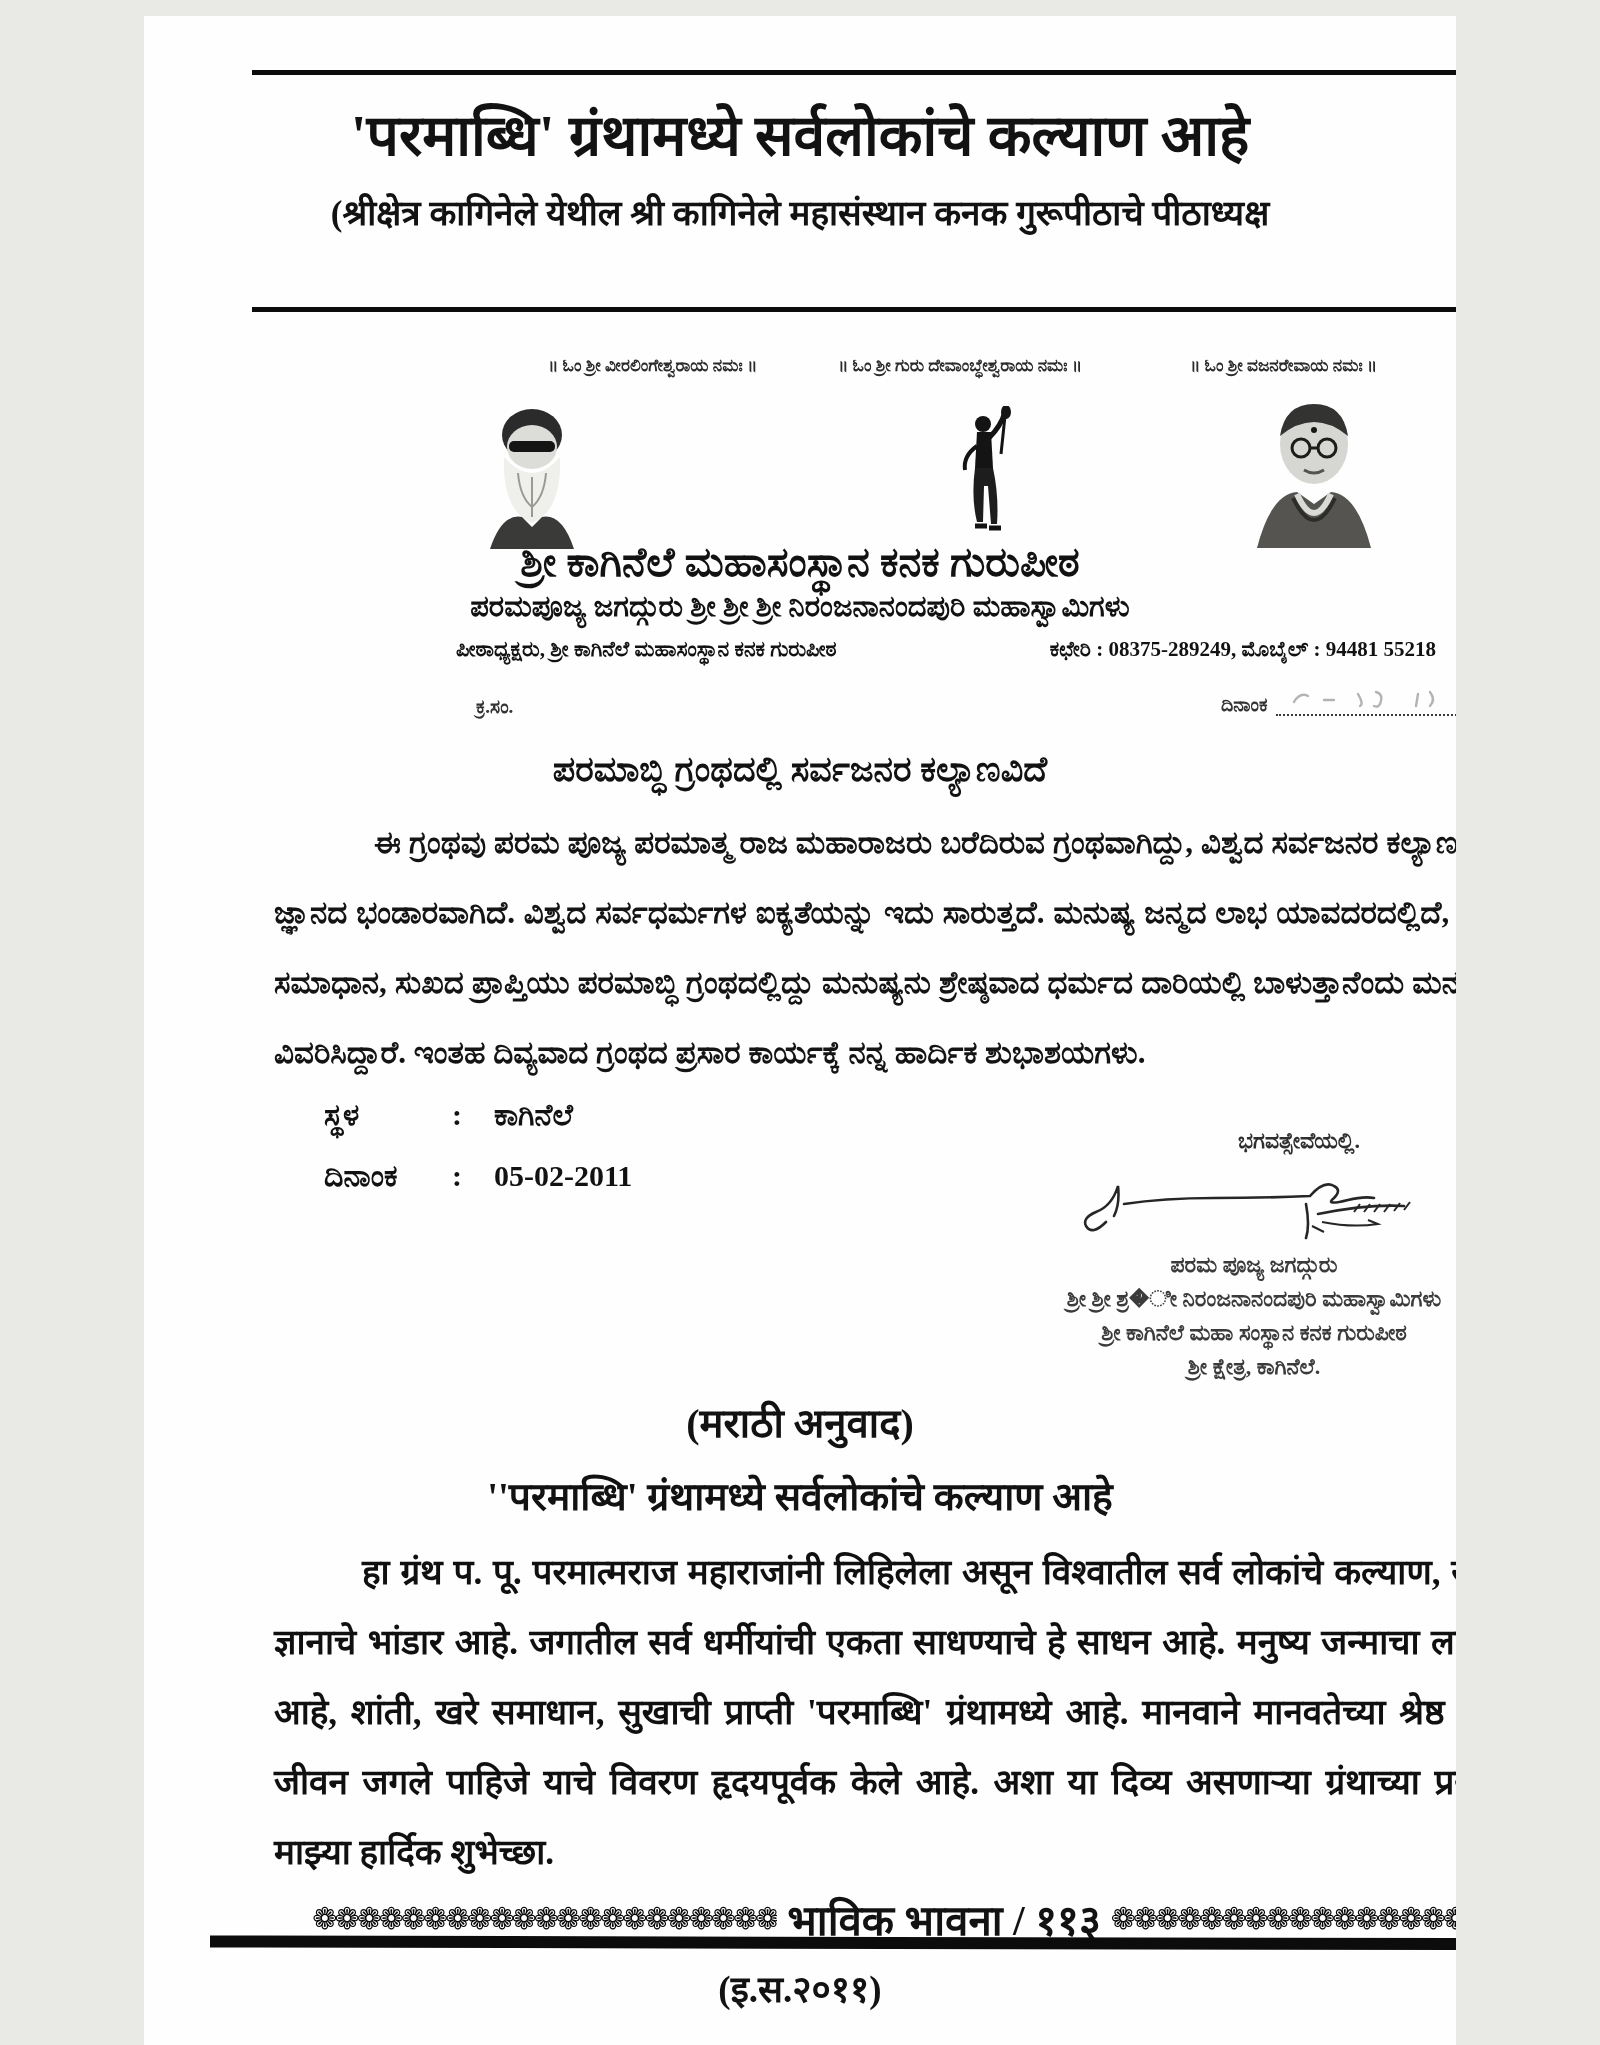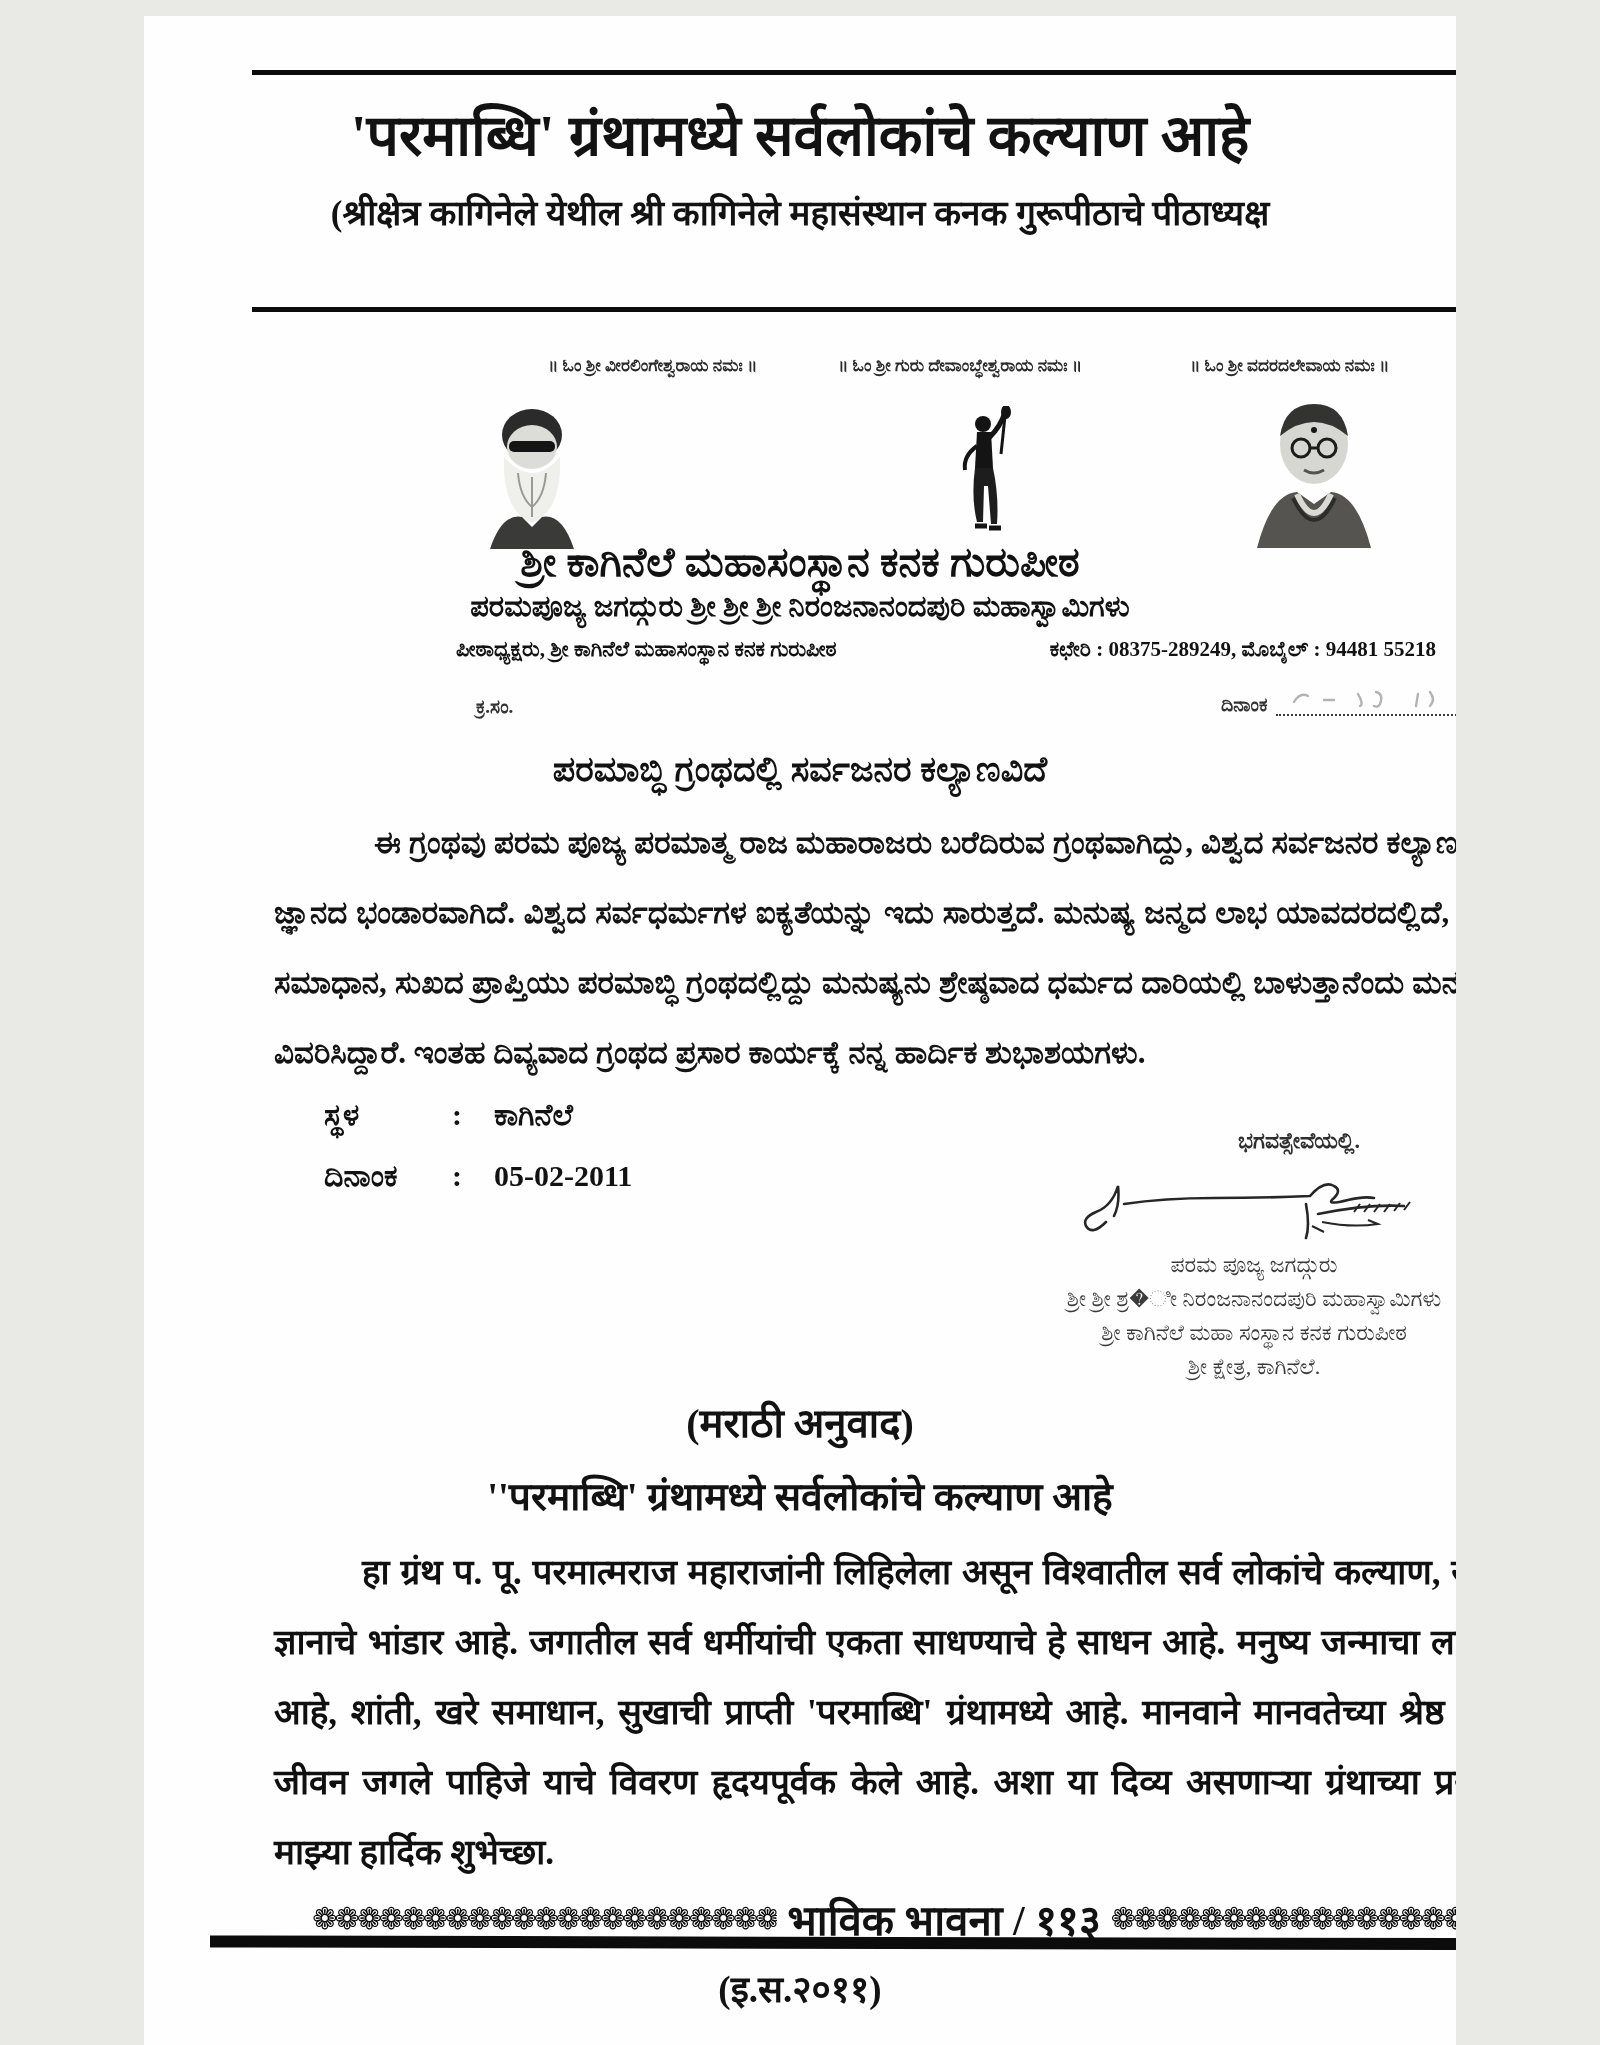--- a/index.html
+++ b/index.html
@@ -48,21 +48,21 @@
   .pd-block{position:absolute;left:180px;top:1082px;font-size:30px;font-weight:bold;}
   .pd-row{display:flex;margin-bottom:26px;}
   .pd-label{display:inline-block;width:128px;}
   .pd-colon{display:inline-block;width:42px;}
   .latin-bold{font-family:"Liberation Serif","DejaVu Serif",serif;font-weight:bold;}
 
   
   .sign-block{position:absolute;left:850px;top:1112px;width:520px;text-align:center;}
   .signoff{font-size:22px;font-weight:600;color:#2f2f2f;margin:0 0 2px 90px;}
   .sig-svg{display:block;margin:0 auto;}
-  .sign-lines p{margin:0;font-size:22px;font-weight:normal;line-height:34px;color:#3b3b3b;}
+  .sign-lines p{margin:0;font-size:22px;font-weight:bold;line-height:34px;color:#3b3b3b;}
   .sl2{font-size:21px;} .sl3{font-size:20px;color:#4a4a4a;} .sl4{font-size:20px;color:#454545;}
 
   
   .mr-heading{top:1378px;font-size:40px;font-weight:bold;margin:0;}
   .mr-subheading{top:1452px;font-size:39px;font-weight:bold;margin:0;}
   .mr-body{position:absolute;top:1522px;left:130px;width:1340px;font-size:35px;font-weight:600;
     line-height:70px;text-align:justify;text-indent:88px;margin:0;color:#101010;}
 
   
   .footer-banner{position:absolute;top:1874px;left:64px;width:1472px;display:flex;align-items:center;justify-content:center;}
@@ -78,21 +78,21 @@
 
 <div class="page">
 
   <div class="rule top-rule"></div>
   <h1 class="abs centered title dev">'परमाब्धि' ग्रंथामध्ये सर्वलोकांचे कल्याण आहे</h1>
   <p class="abs centered sub1 dev">(श्रीक्षेत्र कागिनेले येथील श्री कागिनेले महासंस्थान कनक गुरूपीठाचे पीठाध्यक्ष</p>
   <div class="rule hdr-bottom-rule"></div>
 
   <span class="abs invocation inv1 kan">॥ ಓಂ ಶ್ರೀ ವೀರಲಿಂಗೇಶ್ವರಾಯ ನಮಃ ॥</span>
   <span class="abs invocation inv2 kan">॥ ಓಂ ಶ್ರೀ ಗುರು ದೇವಾಂಬ್ಧೇಶ್ವರಾಯ ನಮಃ ॥</span>
-  <span class="abs invocation inv3 kan">॥ ಓಂ ಶ್ರೀ ವದರದಲೇವಾಯ ನಮಃ ॥</span>
+  <span class="abs invocation inv3 kan">॥ ಓಂ ಶ್ರೀ ವಜನರೇವಾಯ ನಮಃ ॥</span>
 
   <div class="photo fig-left">
     <svg width="96" height="148" viewBox="0 0 96 148">
       <ellipse cx="48" cy="34" rx="30" ry="26" fill="#2b2b2b"></ellipse>
       <ellipse cx="48" cy="46" rx="25" ry="22" fill="#dcdcd8"></ellipse>
       <rect x="25" y="40" width="46" height="11" rx="5" fill="#141414"></rect>
       <path d="M20,56 Q18,110 48,122 Q78,110 76,56 Q62,72 48,72 Q34,72 20,56 Z" fill="#efefec"></path>
       <path d="M34,72 q2,24 14,34 M62,72 q-2,24 -14,34 M48,76 v40" stroke="#9a9a94" stroke-width="2" fill="none"></path>
       <path d="M6,148 Q18,112 38,116 L48,126 L58,116 Q78,112 90,148 Z" fill="#3a3a38"></path>
     </svg>

